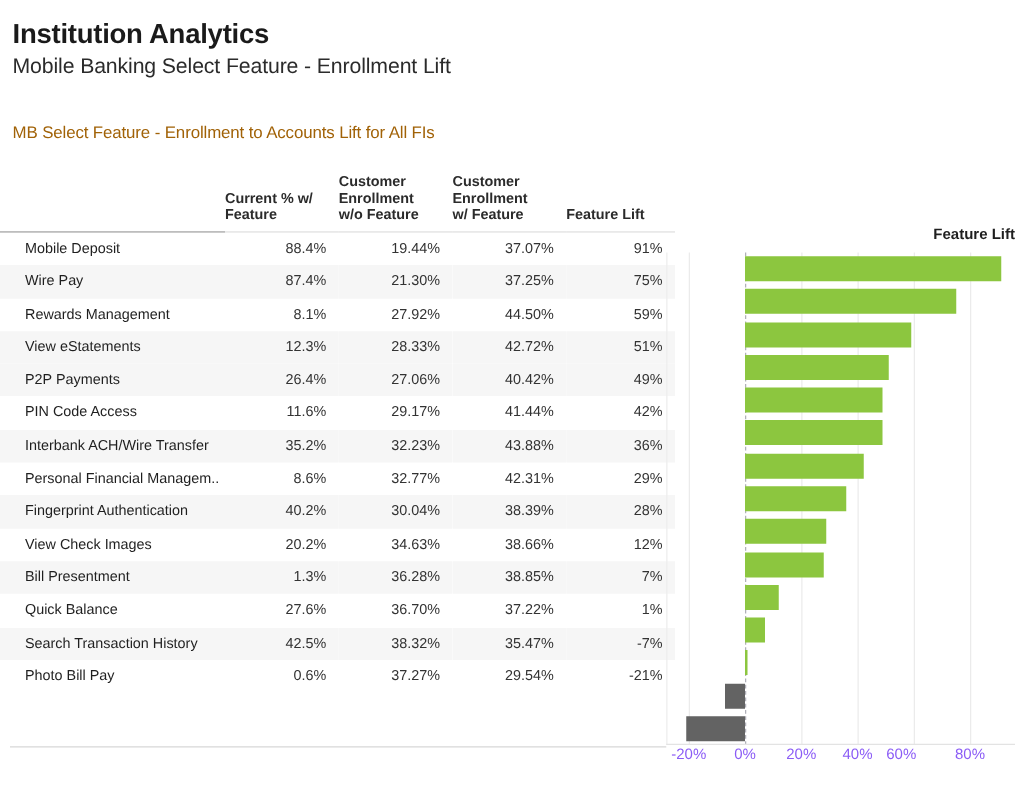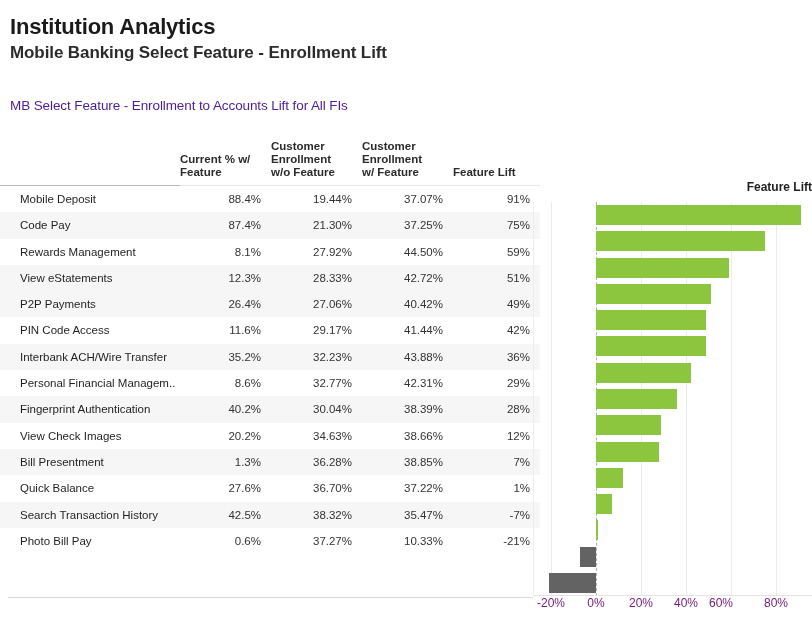--- a/index.html
+++ b/index.html
@@ -13,26 +13,26 @@
   }
   .page{position:relative;width:812px;height:629px;}
 
   
   .titles{position:absolute;left:10px;top:14px;}
   .title-main{
     font-size:22px;font-weight:bold;color:#1a1a1a;
     letter-spacing:-0.2px;line-height:26px;
   }
   .title-sub{
-    font-size:17px;font-weight:bold;color:#2b2b2b;
+    font-size:17px;font-weight:normal;color:#2b2b2b;
     line-height:24px;margin-top:1px;letter-spacing:-0.1px;
   }
   .title-caption{
     position:absolute;left:10px;top:98px;
-    font-size:13.5px;color:#4c1d95;font-weight:normal;
+    font-size:13.5px;color:#a16207;font-weight:normal;
     letter-spacing:-0.1px;
   }
 
   
   .table-wrap{position:absolute;left:0;top:140px;width:540px;}
   table.data{border-collapse:collapse;width:540px;table-layout:fixed;}
   table.data col.c-name{width:178px;}
   table.data col.c-num{width:90px;}
   table.data col.c-lift{width:86px;}
 
@@ -82,21 +82,21 @@
   }
   .bar{
     position:absolute;height:20px;
   }
   .bar.pos{background:#8cc63f;}
   .bar.neg{background:#636363;}
   .axis{
     position:absolute;left:0px;top:456px;width:279px;height:22px;
   }
   .axis .tick{
-    position:absolute;top:0;font-size:12px;color:#701a75;
+    position:absolute;top:0;font-size:12px;color:#8b5cf6;
     transform:translateX(-50%);white-space:nowrap;
   }
   .axis-rule{
     position:absolute;left:0px;top:455px;width:279px;height:1px;background:#e3e3e3;
   }
   .chart-left-edge{
     position:absolute;left:0px;top:62px;width:1px;height:394px;background:#ededed;
   }
 </style>
 </head>
@@ -141,21 +141,21 @@
       </thead>
       <tbody id="table-body">
           <tr class="odd">
             <td class="t-name">Mobile Deposit</td>
             <td>88.4%</td>
             <td>19.44%</td>
             <td>37.07%</td>
             <td>91%</td>
           </tr>
           <tr class="even">
-            <td class="t-name">Code Pay</td>
+            <td class="t-name">Wire Pay</td>
             <td>87.4%</td>
             <td>21.30%</td>
             <td>37.25%</td>
             <td>75%</td>
           </tr>
           <tr class="odd">
             <td class="t-name">Rewards Management</td>
             <td>8.1%</td>
             <td>27.92%</td>
             <td>44.50%</td>
@@ -228,21 +228,21 @@
             <td class="t-name">Search Transaction History</td>
             <td>42.5%</td>
             <td>38.32%</td>
             <td>35.47%</td>
             <td>-7%</td>
           </tr>
           <tr class="odd">
             <td class="t-name">Photo Bill Pay</td>
             <td>0.6%</td>
             <td>37.27%</td>
-            <td>10.33%</td>
+            <td>29.54%</td>
             <td>-21%</td>
           </tr>
         </tbody>
     </table>
   </div>
   <div class="table-bottom-rule"></div>
 
   <div class="chart">
     <div class="chart-title">Feature Lift</div>
     <div class="chart-left-edge"></div>

